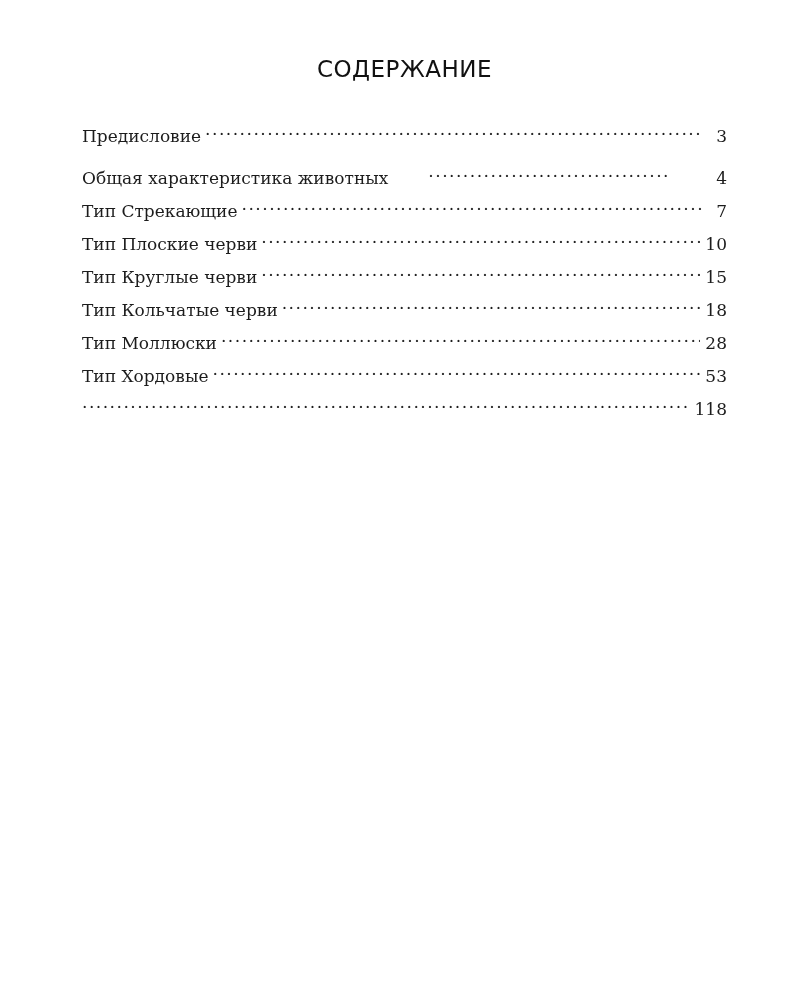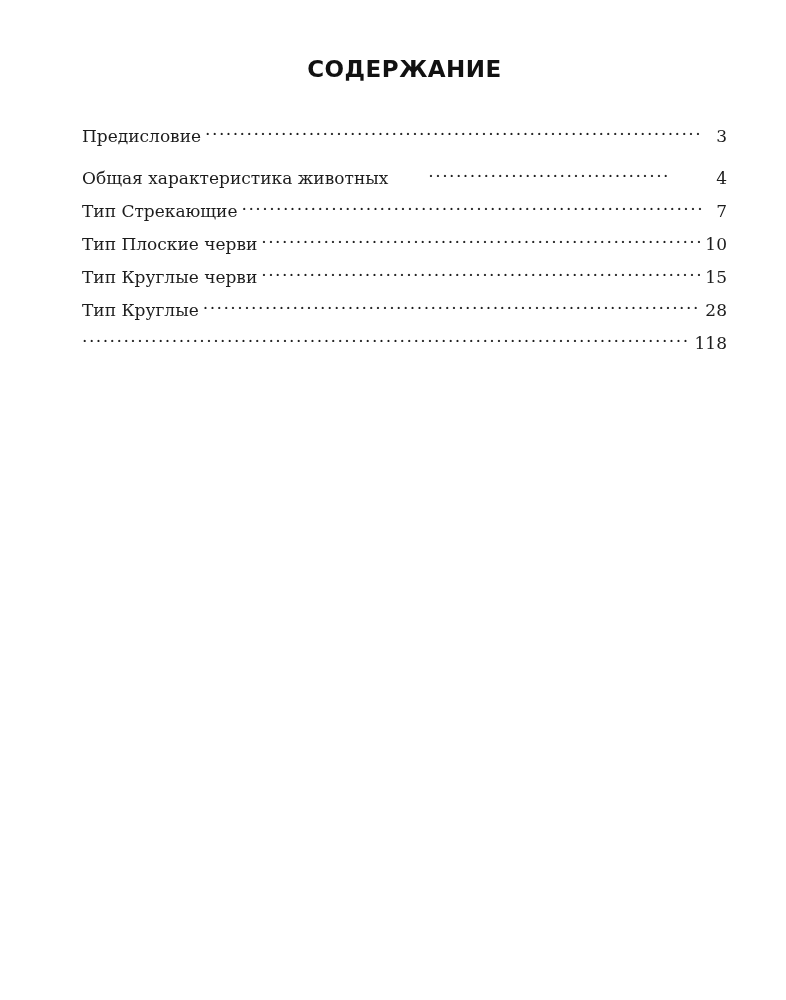--- a/index.html
+++ b/index.html
@@ -19,21 +19,21 @@
 
   .page {
     width: 786px;
     height: 1000px;
     background: #ffffff;
     padding: 56px 59px 0 82px;
   }
 
   .toc-title {
     font-family: "DejaVu Sans", "Liberation Sans", sans-serif;
-    font-weight: 700;
+    font-weight: 400;
     font-size: 23px;
     letter-spacing: 0.5px;
     text-align: center;
     color: #111111;
     margin-bottom: 34px;
   }
 
   .toc-list {
     width: 100%;
   }
@@ -112,28 +112,38 @@
       <span class="toc-dots"></span>
       <span class="toc-page">10</span>
     </div>
 
     <div class="toc-row">
       <span class="toc-label">Тип Круглые черви</span>
       <span class="toc-dots"></span>
       <span class="toc-page">15</span>
     </div>
 
+    <div class="toc-row">
+      <span class="toc-label">Тип Кольчатые черви</span>
+      <span class="toc-dots"></span>
+      <span class="toc-page">18</span>
+    </div>
 
     <div class="toc-row">
-      <span class="toc-label">Тип Круглые</span>
+      <span class="toc-label">Тип Моллюски</span>
       <span class="toc-dots"></span>
       <span class="toc-page">28</span>
     </div>
 
 
+    <div class="toc-row">
+      <span class="toc-label">Тип Хордовые</span>
+      <span class="toc-dots"></span>
+      <span class="toc-page">53</span>
+    </div>
 
     <div class="toc-row">
       <span class="toc-dots"></span>
       <span class="toc-page">118</span>
     </div>
 
   </div>
 </div>
 
 </body></html>

